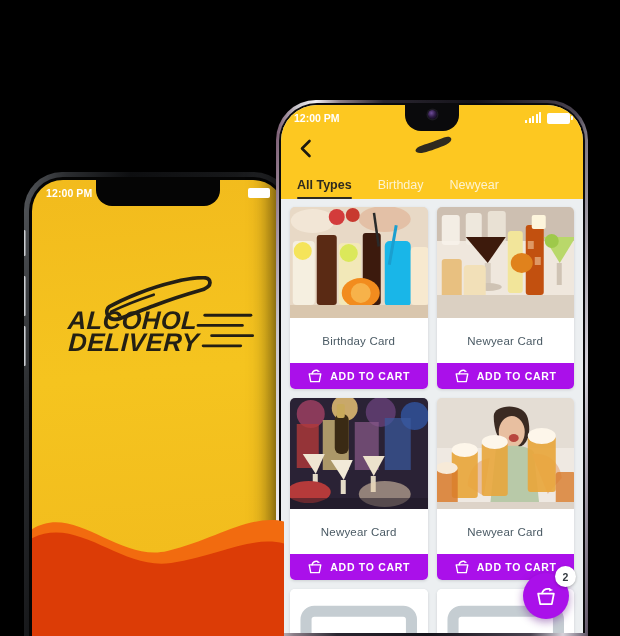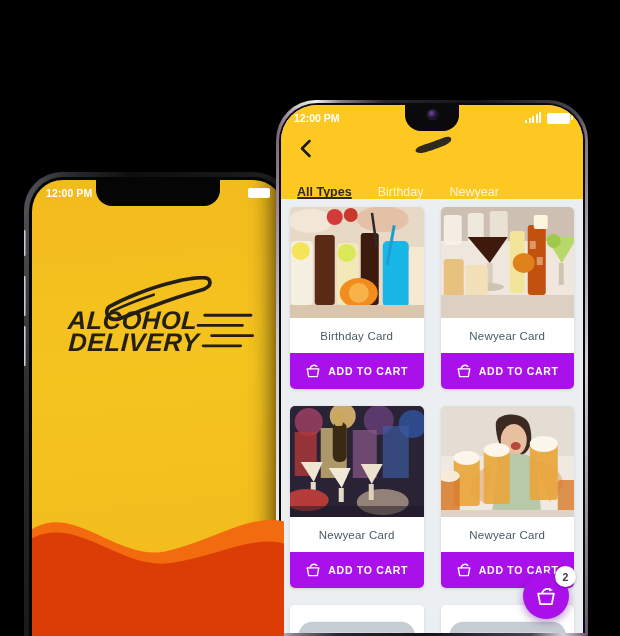--- a/index.html
+++ b/index.html
@@ -135,54 +135,54 @@
     height: 34px; display: flex; align-items: center;
     padding: 0 13px; position: relative; z-index: 7;
   }
   .back-btn { width: 22px; height: 22px; display: flex; align-items: center; justify-content: center; cursor: pointer; }
   .hdr-bottle { position: absolute; left: 50%; top: 2px; transform: translateX(-50%); }
   .tabs {
     display: flex; align-items: flex-end; gap: 26px;
     padding: 4px 16px 0 16px; height: 34px; position: relative; z-index: 7;
   }
   .tab {
-    font-size: 12.5px; color: #fdf3d0; 
+    font-size: 12.5px; color: #fdf3d0; padding-bottom: 7px;
     position: relative; cursor: pointer; white-space: nowrap;
   }
   .tab.active { color: #2e2a1f; font-weight: bold; }
   .tab.active::after {
     content: ""; position: absolute; left: 0; right: 0; bottom: 0;
     height: 2.5px; background: #2e2a1f; border-radius: 2px;
   }
 
   .grid {
     position: absolute; top: 94px; left: 0; right: 0; bottom: 0;
     background: #eceff1;
     padding: 8px 9px 4px 9px;
     display: grid; grid-template-columns: 1fr 1fr;
-    gap: 17px;
+    gap: 9px;
     overflow: hidden;
   }
   .card {
     background: #fff; border-radius: 5px; overflow: hidden;
     box-shadow: 0 1px 3px rgba(38,50,56,.16);
     display: flex; flex-direction: column;
     height: 182px;
   }
   .card-img {
     height: 111px; width: 100%;
     background: #d8d8d8; overflow: hidden; position: relative;
   }
   .card-img svg { display: block; width: 100%; height: 100%; }
   .card-title {
     flex: 1; display: flex; align-items: center; justify-content: center;
     font-size: 11.5px; color: #4a5a64; letter-spacing: .2px;
   }
   .atc {
-    height: 36px; background: #aa10ea; color: #fff;
+    height: 26px; background: #aa10ea; color: #fff;
     display: flex; align-items: center; justify-content: center; gap: 7px;
     font-size: 10.5px; font-weight: bold; letter-spacing: .7px;
     cursor: pointer;
   }
   .card.ghost { background: #fff; }
   .card.ghost .card-img {
     background: #fff;
     display: flex; align-items: center; justify-content: center;
   }
   .fab {

